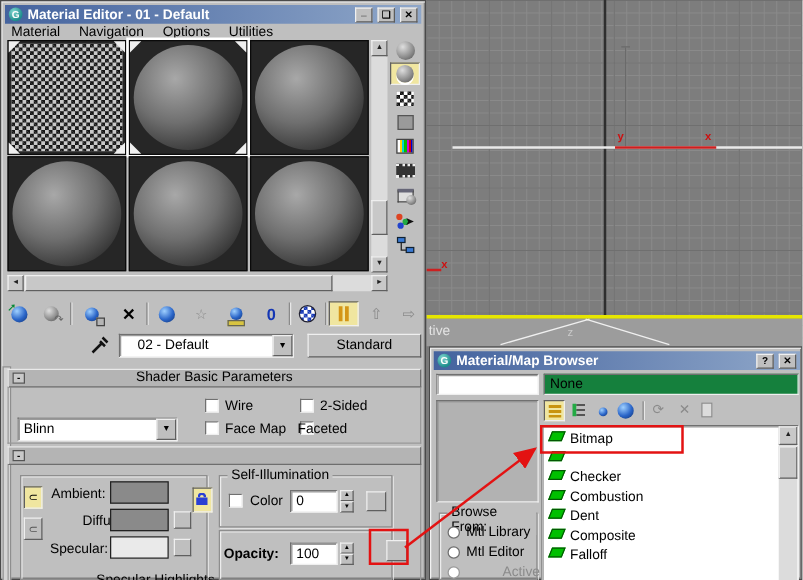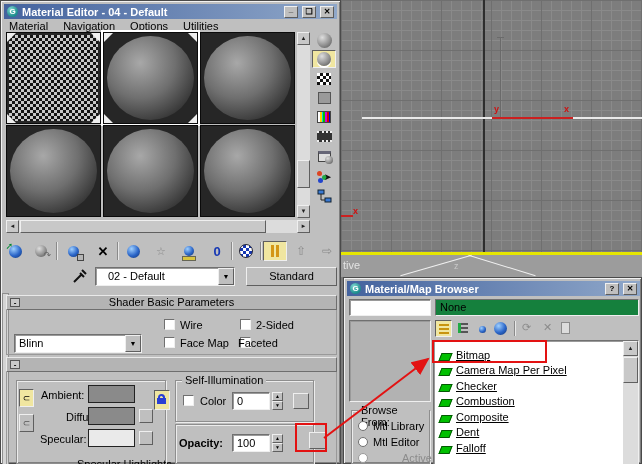--- a/index.html
+++ b/index.html
@@ -54,21 +54,21 @@
     background-position:0 0,3px 3px;background-size:6px 6px;}
   .selslot{outline:2px solid #fff;outline-offset:0;}
   
   .viewport{position:absolute;left:341px;top:0;width:301px;height:277px;overflow:hidden;
     background-color:#7d7d7d;
     background-image:linear-gradient(#6f6f6f 1px,transparent 1px),linear-gradient(90deg,#6f6f6f 1px,transparent 1px),
                      linear-gradient(#8a8a8a 1px,transparent 1px),linear-gradient(90deg,#8a8a8a 1px,transparent 1px);
     background-size:50px 50px,50px 50px,10px 10px,10px 10px;}
   .axisletter{position:absolute;color:#cc1111;font-size:9px;font-weight:bold;}
   
-  .mapitem{display:flex;align-items:flex-end;gap:5px;height:15.5px;padding-left:6px;text-decoration:underline;}
+  .mapitem{display:flex;align-items:flex-start;gap:5px;height:15.5px;padding-left:6px;}
   .mapicon{width:11px;height:8px;background:#00c000;border:1px solid #035703;transform:skewX(-22deg);flex:0 0 auto;}
   .annot{position:absolute;left:0;top:0;pointer-events:none;z-index:60;}
   .grayed{color:#8b8b8b;}
   .sep{position:absolute;width:1px;background:#8a8a8a;box-shadow:1px 0 0 #e8e8e8;}
 </style>
 </head>
 <body>
 
 <div class="stage">
 
@@ -87,21 +87,21 @@
       <div style="position:absolute;left:2px;top:4px;color:#e3e3e3;font-size:11px;">tive</div>
       <div style="position:absolute;left:58px;top:10px;width:74px;height:1px;background:#f0f0f0;transform:rotate(-16deg);"></div>
       <div style="position:absolute;left:126px;top:10px;width:70px;height:1px;background:#f0f0f0;transform:rotate(17deg);"></div>
       <div style="position:absolute;left:113px;top:6px;color:#c9c9c9;font-size:9px;">z</div>
     </div>
   </div>
 
   <div class="win" style="left:0;top:0;width:341px;height:464px;">
     <div class="titlebar" style="width:333px;">
       <span class="appicon">G</span>
-      <span style="flex:1;white-space:nowrap;overflow:hidden;">Material Editor - 04 - Default</span>
+      <span style="flex:1;white-space:nowrap;overflow:hidden;">Material Editor - 01 - Default</span>
       <span class="winbtn" style="line-height:5px;">_</span>
       <span class="winbtn">❏</span>
       <span class="winbtn">✕</span>
     </div>
 
     <div class="abs" style="left:3px;top:18px;width:333px;height:13px;display:flex;gap:15px;padding-left:5px;align-items:center;">
       <span>Material</span>
       <span>Navigation</span>
       <span>Options</span>
       <span>Utilities</span>
@@ -233,21 +233,21 @@
     <div class="toolbtn" style="left:314px;top:240px;">
         <span class="grayed" style="font-size:12px;">⇨</span>
       </div>
 
     <div class="abs" style="left:70px;top:266px;width:20px;height:18px;">
       <svg width="18" height="18">
           <path d="M3 15 L10 8 M9 6 l4 4 M11 3 l4 4" stroke="#111" stroke-width="2" fill="none"></path>
         </svg>
     </div>
     <div class="abs sunken" style="left:94px;top:266px;width:140px;height:19px;">
-      <span style="position:absolute;left:12px;top:2px;">02 - Default</span>
+      <span style="position:absolute;left:0;top:2px;padding-left:14px;">02 - Default</span>
       <span class="btn" style="position:absolute;right:0;top:0;width:16px;height:17px;text-align:center;"><i style="font-size:7px;font-style:normal;line-height:15px;">▼</i></span>
     </div>
     <div class="abs btn" style="left:245px;top:266px;width:91px;height:19px;text-align:center;line-height:17px;">
       <span>Standard</span>
     </div>
 
     <div class="abs" style="left:1px;top:292px;width:7px;height:172px;background:#d4d4d4;border:1px solid #8e8e8e;"></div>
 
     <div class="rollhead" style="top:294px;">
       <span class="minusbox">-</span>
@@ -356,37 +356,36 @@
         <span style="position:absolute;left:3px;top:2px;width:9px;height:12px;background:#dcdcdc;border:1px solid #8b8b8b;"></span>
       </div>
 
     <div class="abs sunken" style="left:89px;top:62px;width:206px;height:125px;padding-top:4px;overflow:hidden;">
       <div class="mapitem">
           <span class="mapicon"></span>
           <span>Bitmap</span>
         </div>
       <div class="mapitem">
           <span class="mapicon"></span>
-          <span>Camera Map Per Pixel</span>
         </div>
       <div class="mapitem">
           <span class="mapicon"></span>
           <span>Checker</span>
         </div>
       <div class="mapitem">
           <span class="mapicon"></span>
           <span>Combustion</span>
         </div>
       <div class="mapitem">
           <span class="mapicon"></span>
+          <span>Dent</span>
+        </div>
+      <div class="mapitem">
+          <span class="mapicon"></span>
           <span>Composite</span>
-        </div>
-      <div class="mapitem">
-          <span class="mapicon"></span>
-          <span>Dent</span>
         </div>
       <div class="mapitem">
           <span class="mapicon"></span>
           <span>Falloff</span>
         </div>
       <div class="abs scrolltrack" style="right:0;top:0;width:15px;height:123px;">
         <div class="scrollface" style="position:absolute;top:0;left:0;width:15px;height:15px;line-height:13px;">▲</div>
         <div class="scrollface" style="position:absolute;top:16px;left:0;width:15px;height:26px;"></div>
       </div>
     </div>

